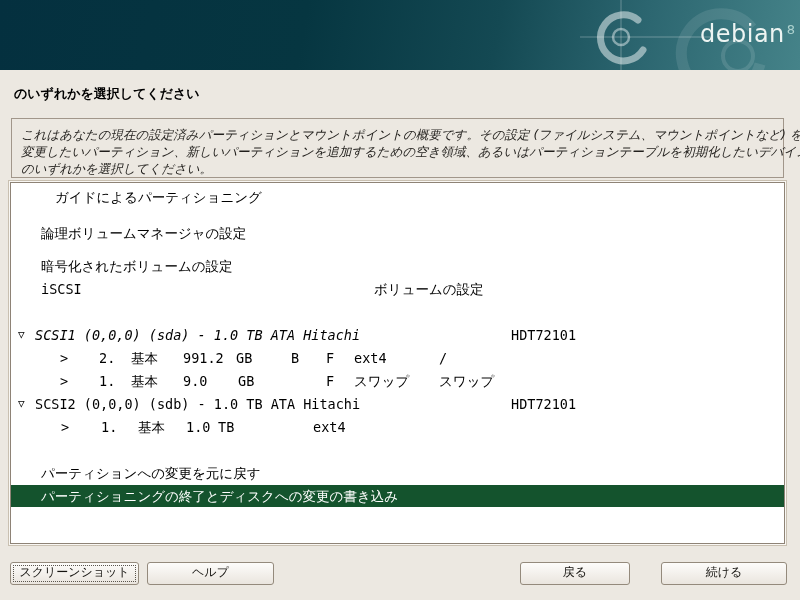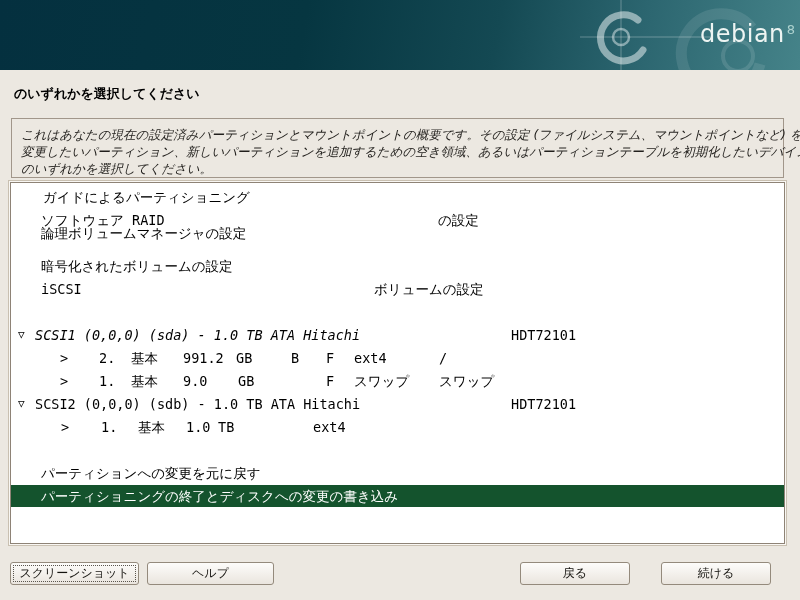--- a/index.html
+++ b/index.html
@@ -60,29 +60,29 @@
   }
   .row span { position:absolute; top:0; }
   .row.selected { background:#14532d; color:#ffffff; }
   .row .expander { font-size:11px; }
 
   
   .btn {
     position:absolute; top:562px; height:23px;
     border:1px solid #948a7c; border-radius:3px;
     background:linear-gradient(#fdfcfa,#eae5de);
-    font-family:Liberation Sans, sans-serif;
+    font-family:Liberation Mono, monospace;
     font-size:12px; color:#15130f; text-align:center; line-height:21px;
     cursor:default;
   }
   .btn.focused { outline:1px dotted #5a554d; outline-offset:-4px; }
   #btn-screenshot { left:10px;  width:129px; }
   #btn-help       { left:147px; width:127px; }
   #btn-back       { left:520px; width:110px; }
-  #btn-continue   { left:661px; width:110px; }
+  #btn-continue   { left:661px; width:126px; }
 </style>
 </head>
 <body>
 
 <div class="banner">
   <svg width="220" height="70" viewBox="0 0 220 70">
     <line x1="0" y1="37" x2="130" y2="37" stroke="rgba(255,255,255,0.30)" stroke-width="1"></line>
     <line x1="41" y1="0" x2="41" y2="70" stroke="rgba(255,255,255,0.30)" stroke-width="1"></line>
     <path d="M 58 20 A 23 23 0 1 0 63 50" fill="none" stroke="rgba(248,252,252,0.50)" stroke-width="7" stroke-linecap="round"></path>
     <circle cx="41" cy="37" r="8" fill="none" stroke="rgba(248,252,252,0.45)" stroke-width="2.5"></circle>
@@ -96,25 +96,21 @@
 
 <div class="desc-box">
   <div>これはあなたの現在の設定済みパーティションとマウントポイントの概要です。その設定 (ファイルシステム、マウントポイントなど) を</div>
   <div>変更したいパーティション、新しいパーティションを追加するための空き領域、あるいはパーティションテーブルを初期化したいデバイス</div>
   <div>のいずれかを選択してください。</div>
 </div>
 
 <div class="listbox-outer">
   <div class="listbox-inner" id="list-rows">
       <div class="row" style="top: 3px;">
-        <span style="left: 32px;">ガイドによるパーティショニング</span>
-      </div>
-      <div class="row" style="top: 26px;">
-        <span style="left: 30px;">ソフトウェア RAID</span>
-        <span style="left: 427px;">の設定</span>
+        <span style="left: 44px;">ガイドによるパーティショニング</span>
       </div>
       <div class="row" style="top: 39px;">
         <span style="left: 30px;">論理ボリュームマネージャの設定</span>
       </div>
       <div class="row" style="top: 72px;">
         <span style="left: 30px;">暗号化されたボリュームの設定</span>
       </div>
       <div class="row" style="top: 95px;">
         <span style="left: 30px;">iSCSI</span>
         <span style="left: 363px;">ボリュームの設定</span>

